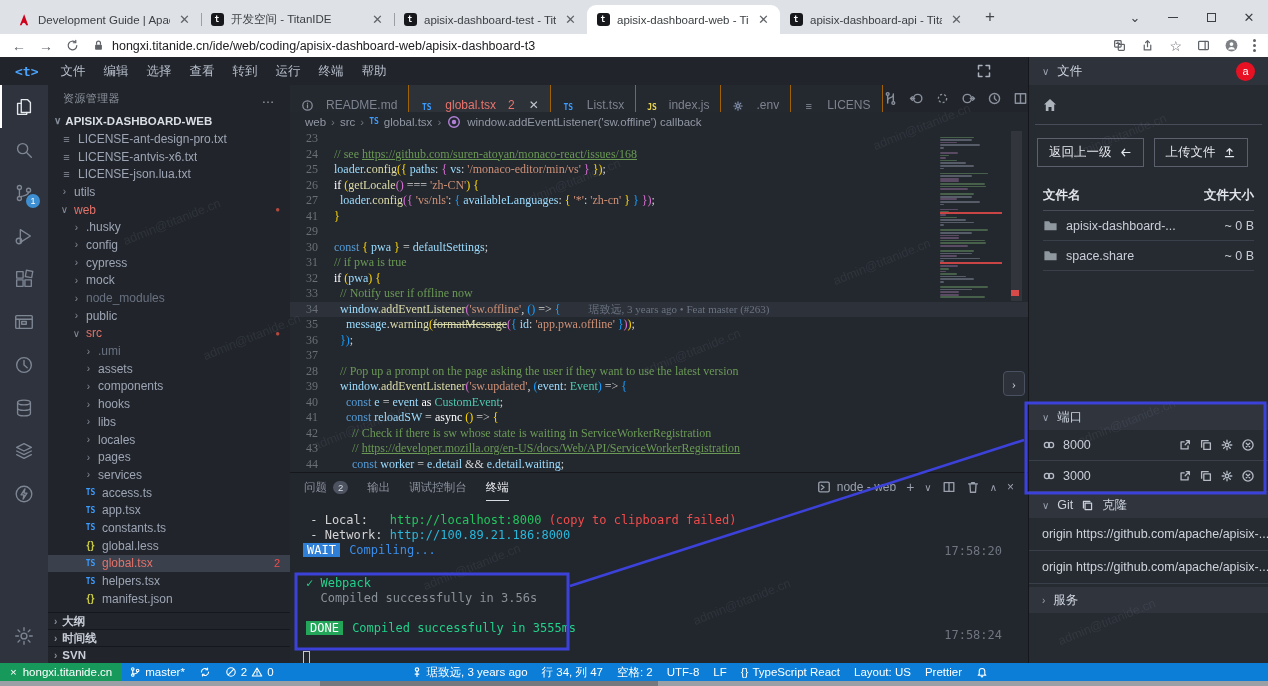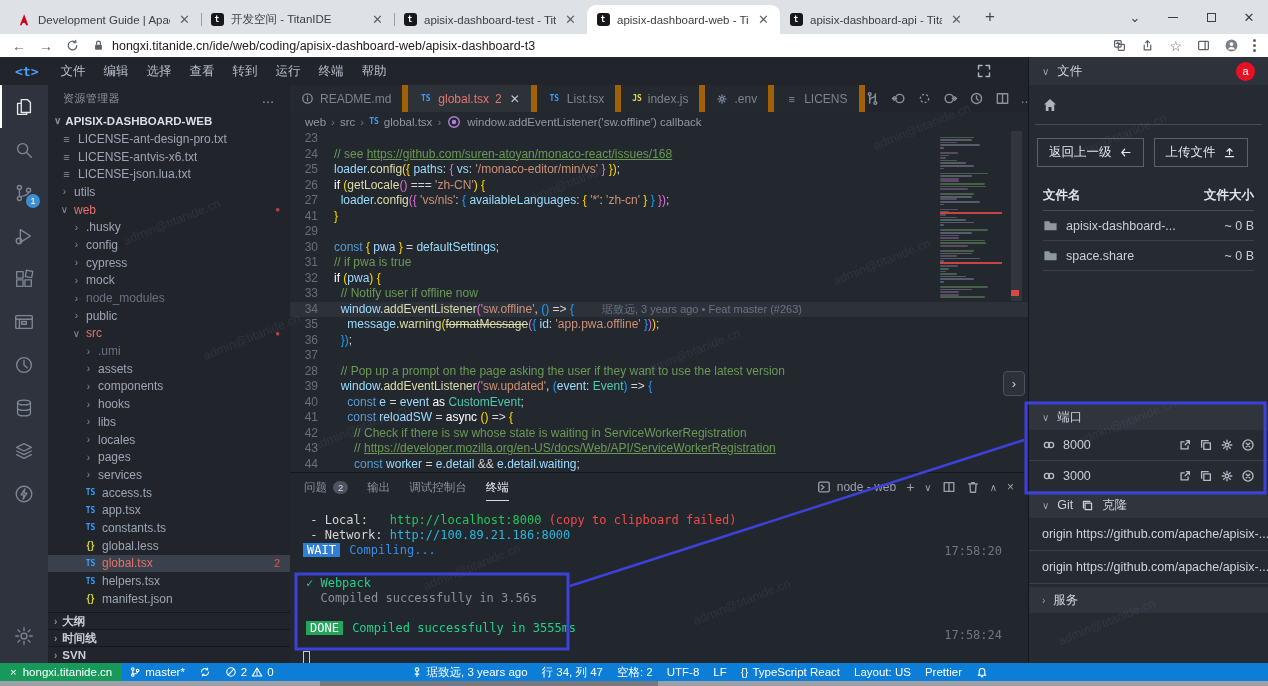--- a/index.html
+++ b/index.html
@@ -60,34 +60,34 @@
   .ic-ts{color:#3b9cff;font-size:8px;font-weight:bold;width:13px;text-align:center;font-family:"DejaVu Sans Mono",monospace}
   .ic-br{color:#cbcb41;font-size:10px;font-weight:bold;width:13px;text-align:center}
   .tree-dot{margin-left:auto;color:#b0493e;font-size:8px}
   .tree-badge{margin-left:auto;color:#f14c4c;font-size:11px}
   .side-sections{position:absolute;left:0;right:0;bottom:0}
   .side-sec{height:17px;display:flex;align-items:center;gap:5px;border-top:1px solid #15171c;font-weight:bold;color:#c9ced8;padding-left:6px;font-size:11.5px;background:#21252b}
   .side-sec .chev{color:#868d99;font-size:10px}
 
   .editorcol{position:absolute;left:290px;top:28px;width:738px;bottom:18px;display:flex;flex-direction:column;background:#23272e}
   .tabsbar{height:27px;background:#21252b;display:flex;align-items:stretch;font-size:12px;color:#7d848f;flex:none}
-  .etab{display:flex;align-items:center;gap:6px;padding:0 11px;border-right:6px solid #a16207;background:#24282f;white-space:nowrap}
+  .etab{display:flex;align-items:flex-end;gap:12px;padding:0 11px;border-right:1px solid #a16207;background:#24282f;white-space:nowrap}
   .etab.active{background:#2d3138;color:#e06c75}
   .etab.active .lab,.etab.active .suffix{color:#e8756e}
   .etab .x{color:#c2c7d0;margin-left:2px}
   .etab .ic-info svg{width:13px;height:13px;color:#8a919d}
   .etab .ic-js{color:#e8d44d;font-size:8px;font-weight:bold;font-family:"DejaVu Sans Mono",monospace}
   .etab .ic-gear svg{width:12px;height:12px;color:#8a98b8}
   .tabsbar-icons{margin-left:auto;display:flex;align-items:center;gap:11px;padding-right:12px;color:#8a919d}
   .tabsbar-icons .icon svg{width:15px;height:15px}
   .breadcrumb{height:19px;display:flex;align-items:center;gap:5px;font-size:11.5px;color:#9299a4;padding-left:15px;background:#23272e;flex:none;white-space:nowrap}
   .breadcrumb .bsep{color:#6e7580}
   .breadcrumb .ic-ts{width:auto}
 
-  .codewrap{position:relative;flex:1;font-family:Liberation Sans, sans-serif;font-size:12px;line-height:15.5px;color:#d4d4d4;overflow:hidden}
+  .codewrap{position:relative;flex:1;font-family:Liberation Serif, serif;font-size:12px;line-height:15.5px;color:#d4d4d4;overflow:hidden}
   .codeline{display:flex;height:15.5px;white-space:pre}
   .codeline.current{background:rgba(150,165,190,.09)}
   .lnum{width:44px;text-align:right;padding-right:16px;color:#6a7077;flex:none}
   .tk-cm{color:#6a9955}.tk-cl{color:#6a9955;text-decoration:underline}
   .tk-v{color:#9cdcfe}.tk-fn{color:#dcdcaa}.tk-s{color:#ce9178}
   .tk-kw{color:#ffffff}.tk-ck{color:#569cd6}.tk-ty{color:#4ec9b0}
   .tk-d{color:#d4d4d4}.tk-op{color:#d4d4d4}
   .tk-b1{color:#ffd700}.tk-b2{color:#da70d6}.tk-b3{color:#179fff}
   .tk-dep{color:#dcdcaa;text-decoration:line-through}
   .blame{color:#6b7280;font-size:11px;margin-left:28px}

